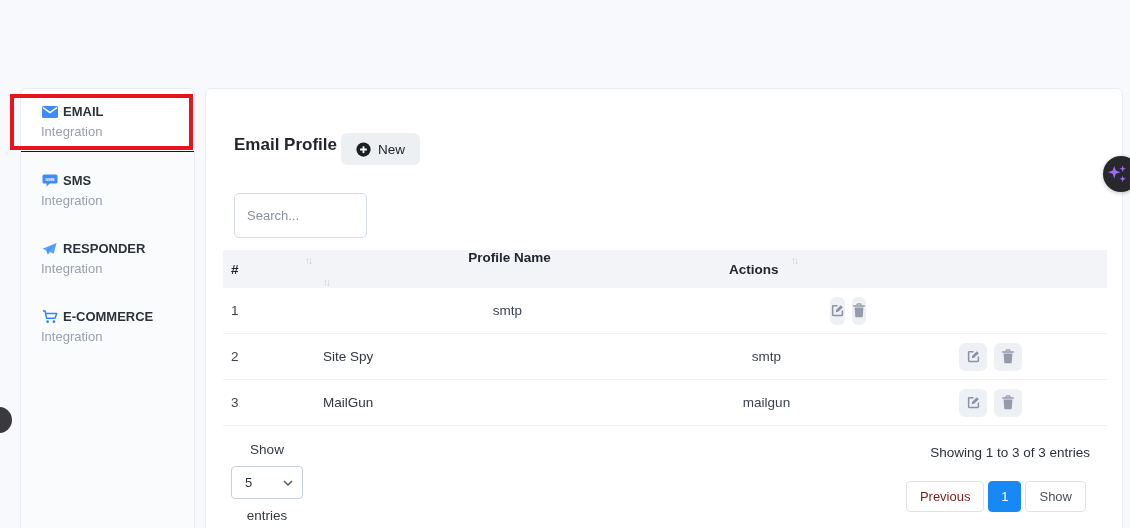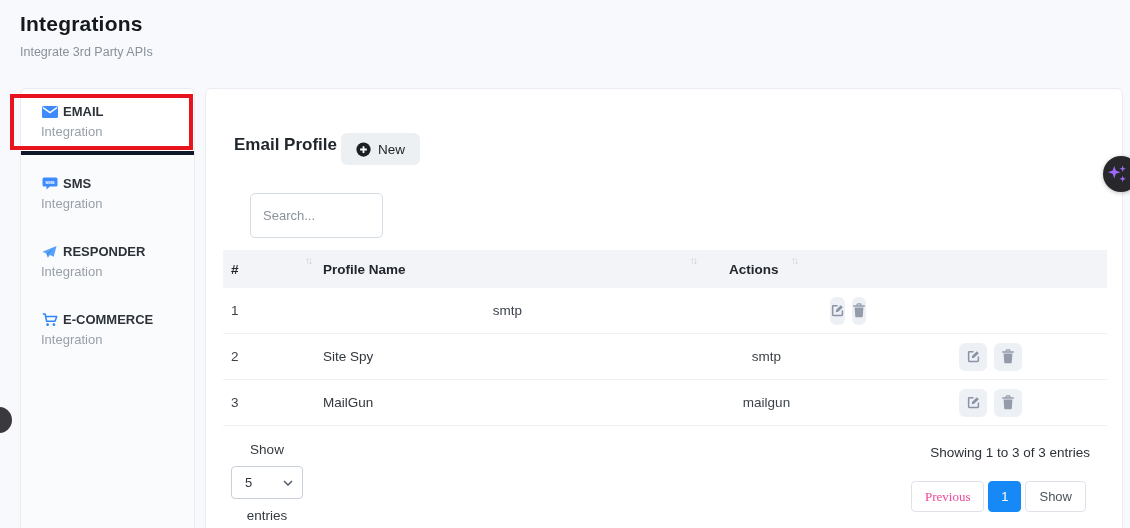--- a/index.html
+++ b/index.html
@@ -14,21 +14,21 @@
   .page-title { font-size:21px; font-weight:700; color:#15181c; letter-spacing:.2px; }
   .page-sub { font-size:12.5px; color:#8b919b; margin-top:9px; }
 
   
   .sidebar {
     position:absolute; left:20px; top:88px; width:175px; height:441px;
     background:#fafbfd; border:1px solid #e9ecf2; border-bottom:none;
     border-radius:6px 6px 0 0;
   }
   .side-item { padding:11px 20px 12px 20px; cursor:pointer; }
-  .side-item.active { background:#fff; border-bottom:4px solid #0f172a; border-radius:6px 6px 0 0; padding-top:14px; }
+  .side-item.active { background:#fff; border-bottom:1px solid #0f172a; border-radius:6px 6px 0 0; padding-top:14px; }
   .side-item + .side-item { margin-top:9px; }
   .si-row { display:flex; align-items:center; gap:5px; height:17px; }
   .si-icon { display:inline-flex; width:17px; justify-content:center; }
   .si-label { font-size:13px; font-weight:700; color:#2c3238; }
   .si-sub { font-size:13px; color:#99a0aa; margin-top:4px; }
 
   
   .annotation {
     position:absolute; left:10px; top:94px; width:183px; height:56px;
     border:4px solid #e8131d; z-index:10; pointer-events:none;
@@ -43,31 +43,31 @@
   .new-btn {
     position:absolute; left:135px; top:44px; height:32px; padding:0 15px;
     display:flex; align-items:center; gap:7px;
     background:#edf0f3; border:none; border-radius:6px; cursor:pointer;
     font-family:"Liberation Sans",sans-serif; font-size:13.5px; color:#1d2126;
   }
   .search {
     position:absolute; left:28px; top:104px; width:133px; height:45px;
     border:1px solid #d6dce4; border-radius:5px; padding:0 12px;
     font-family:"Liberation Sans",sans-serif; font-size:13px; color:#30363d;
-    background:#fff; outline:none;margin-left:16px;
+    background:#fff; outline:none;
   }
   .search::placeholder { color:#8b929c; }
 
   
   .tbl { position:absolute; left:17px; top:161px; width:884px; }
   .thead, .trow { display:grid; grid-template-columns:90px 389px 129px 276px; align-items:center; }
   .thead { height:38px; background:#f2f4f8; font-size:13.5px; font-weight:700; color:#22272d; }
   .th { display:flex; justify-content:space-between; align-items:center; height:100%; cursor:pointer; }
   .th.c1 { padding:0 2px 0 8px; }
-  .th.c2 { padding:0 6px 0 10px; }
+  .th.c2 { padding:0 6px 0 10px;flex-direction:column; }
   .th.c3 { justify-content:center; }
   .th.c4 { padding:0 34px 0 27px; }
   .sort { font-size:10px; color:#c5ccd6; letter-spacing:-2px; align-self:flex-start; margin-top:5px; font-weight:400; }
   .trow { height:46px; border-bottom:1px solid #eef1f5; font-size:13.5px; color:#3d434b; }
   .td.c1 { padding-left:8px; }
   .td.c2 { padding-left:10px; color:#32383f; }
   .td.c3 { text-align:center; }
   .td.c4 { display:flex; gap:7px; padding-left:128px; }
   .act-btn {
     width:28px; height:28px; border:none; border-radius:6px; background:#edf1f6;
@@ -80,21 +80,21 @@
     width:72px; height:33px; border:1px solid #c9d0d9; border-radius:4px; background:#fff;
     display:flex; align-items:center; justify-content:space-between; padding:0 9px 0 13px;
     font-size:13px; color:#30363d; cursor:pointer;
   }
   .summary { position:absolute; right:32px; top:356px; font-size:13.5px; color:#2c3239; }
   .pagination { position:absolute; right:36px; top:392px; display:flex; gap:4px; }
   .pg-btn {
     height:31px; padding:0 13px; background:#fff; border:1px solid #dfe3e9; border-radius:4px;
     font-family:"Liberation Sans",sans-serif; font-size:13px; display:flex; align-items:center; cursor:pointer;
   }
-  .pg-prev { color:#ec4899;font-family:Liberation Serif, serif; }
+  .pg-prev { color:#7f1d1d; }
   .pg-next { color:#4d545c; }
   .pg-current {
     width:33px; justify-content:center; background:#1789f6; border:1px solid #1789f6; color:#fff;
   }
 
   
   .fab {
     position:absolute; left:1103px; top:156px; width:36px; height:36px; border-radius:50%;
     background:#28282c; display:flex; align-items:center; justify-content:center;
     z-index:8; cursor:pointer; box-shadow:0 1px 4px rgba(0,0,0,.25);
@@ -102,24 +102,20 @@
   .left-handle {
     position:absolute; left:-14px; top:407px; width:26px; height:26px; border-radius:50%;
     background:#3a3a3e; z-index:8; cursor:pointer;
   }
 </style>
 </head>
 <body>
 
 <div class="stage">
 
-  <div class="page-head">
-    <div class="page-title">Integrations</div>
-    <div class="page-sub">Integrate 3rd Party APIs</div>
-  </div>
 
   <aside class="sidebar">
     <div class="side-item active">
       <div class="si-row">
         <span class="si-icon">
           <svg width="16" height="12" viewBox="0 0 16 12">
               <rect width="16" height="12" rx="1.6" fill="#3d8bfd"></rect>
               <path d="M1 1.6l7 5 7-5" stroke="#fff" stroke-width="1.4" fill="none"></path>
             </svg>
         </span>

